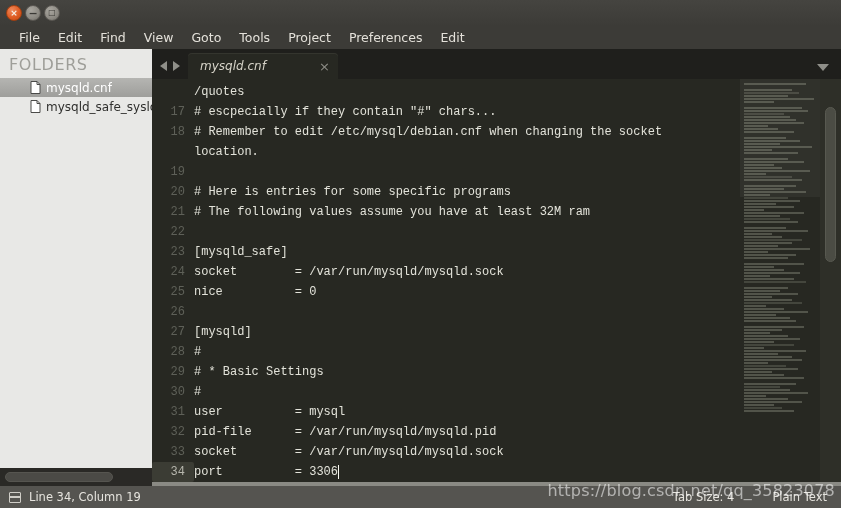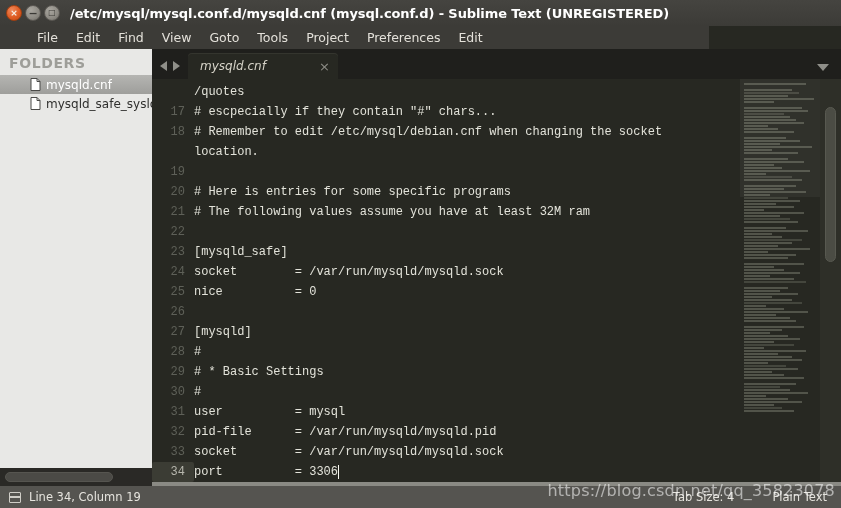--- a/index.html
+++ b/index.html
@@ -68,26 +68,26 @@
     font-size: 13px;
     font-weight: bold;
     white-space: nowrap;
     letter-spacing: -0.1px;
   }
 
   
   .menubar {
     position: absolute;
     left: 0; top: 26px;
-    width: 709px; height: 23px;
+    width: 841px; height: 23px;
     background: #3c3b37;
     display: flex;
     align-items: flex-end;
     box-sizing: border-box;
-    padding-left: 28px;
+    padding-left: 10px;
   }
   .menu-item {
     color: #e4e1da;
     font-size: 12.5px;
     padding: 0 9px;
     line-height: 23px;
     white-space: nowrap;
     cursor: default;
   }
 
@@ -95,22 +95,22 @@
   .sidebar {
     position: absolute;
     left: 0; top: 49px;
     width: 152px; height: 419px;
     background: #e8e8e6;
     overflow: hidden;
     box-sizing: border-box;
   }
   .folders-title {
     color: #9e9e99;
-    font-size: 14px;
-    font-weight: bold;
+    font-size: 16px;
+    font-weight: normal;
     letter-spacing: 0.6px;
     padding: 6px 0 4px 9px;
   }
   .tree-row {
     display: flex;
     align-items: center;
     height: 19px;
     font-size: 12px;
     color: #2f2f2d;
     white-space: nowrap;
@@ -356,21 +356,20 @@
       <div class="wbtn close">
         <span class="glyph">×</span>
       </div>
       <div class="wbtn min">
         <span class="glyph">−</span>
       </div>
       <div class="wbtn max">
         <span class="glyph">□</span>
       </div>
     </div>
-    <div class="title-text">/etc/mysql/mysql.conf.d/mysqld.cnf (mysql.conf.d) - Sublime Text (UNREGISTERED)</div>
   </div>
 
   <div class="menubar">
     <div class="menu-item">File</div>
     <div class="menu-item">Edit</div>
     <div class="menu-item">Find</div>
     <div class="menu-item">View</div>
     <div class="menu-item">Goto</div>
     <div class="menu-item">Tools</div>
     <div class="menu-item">Project</div>

